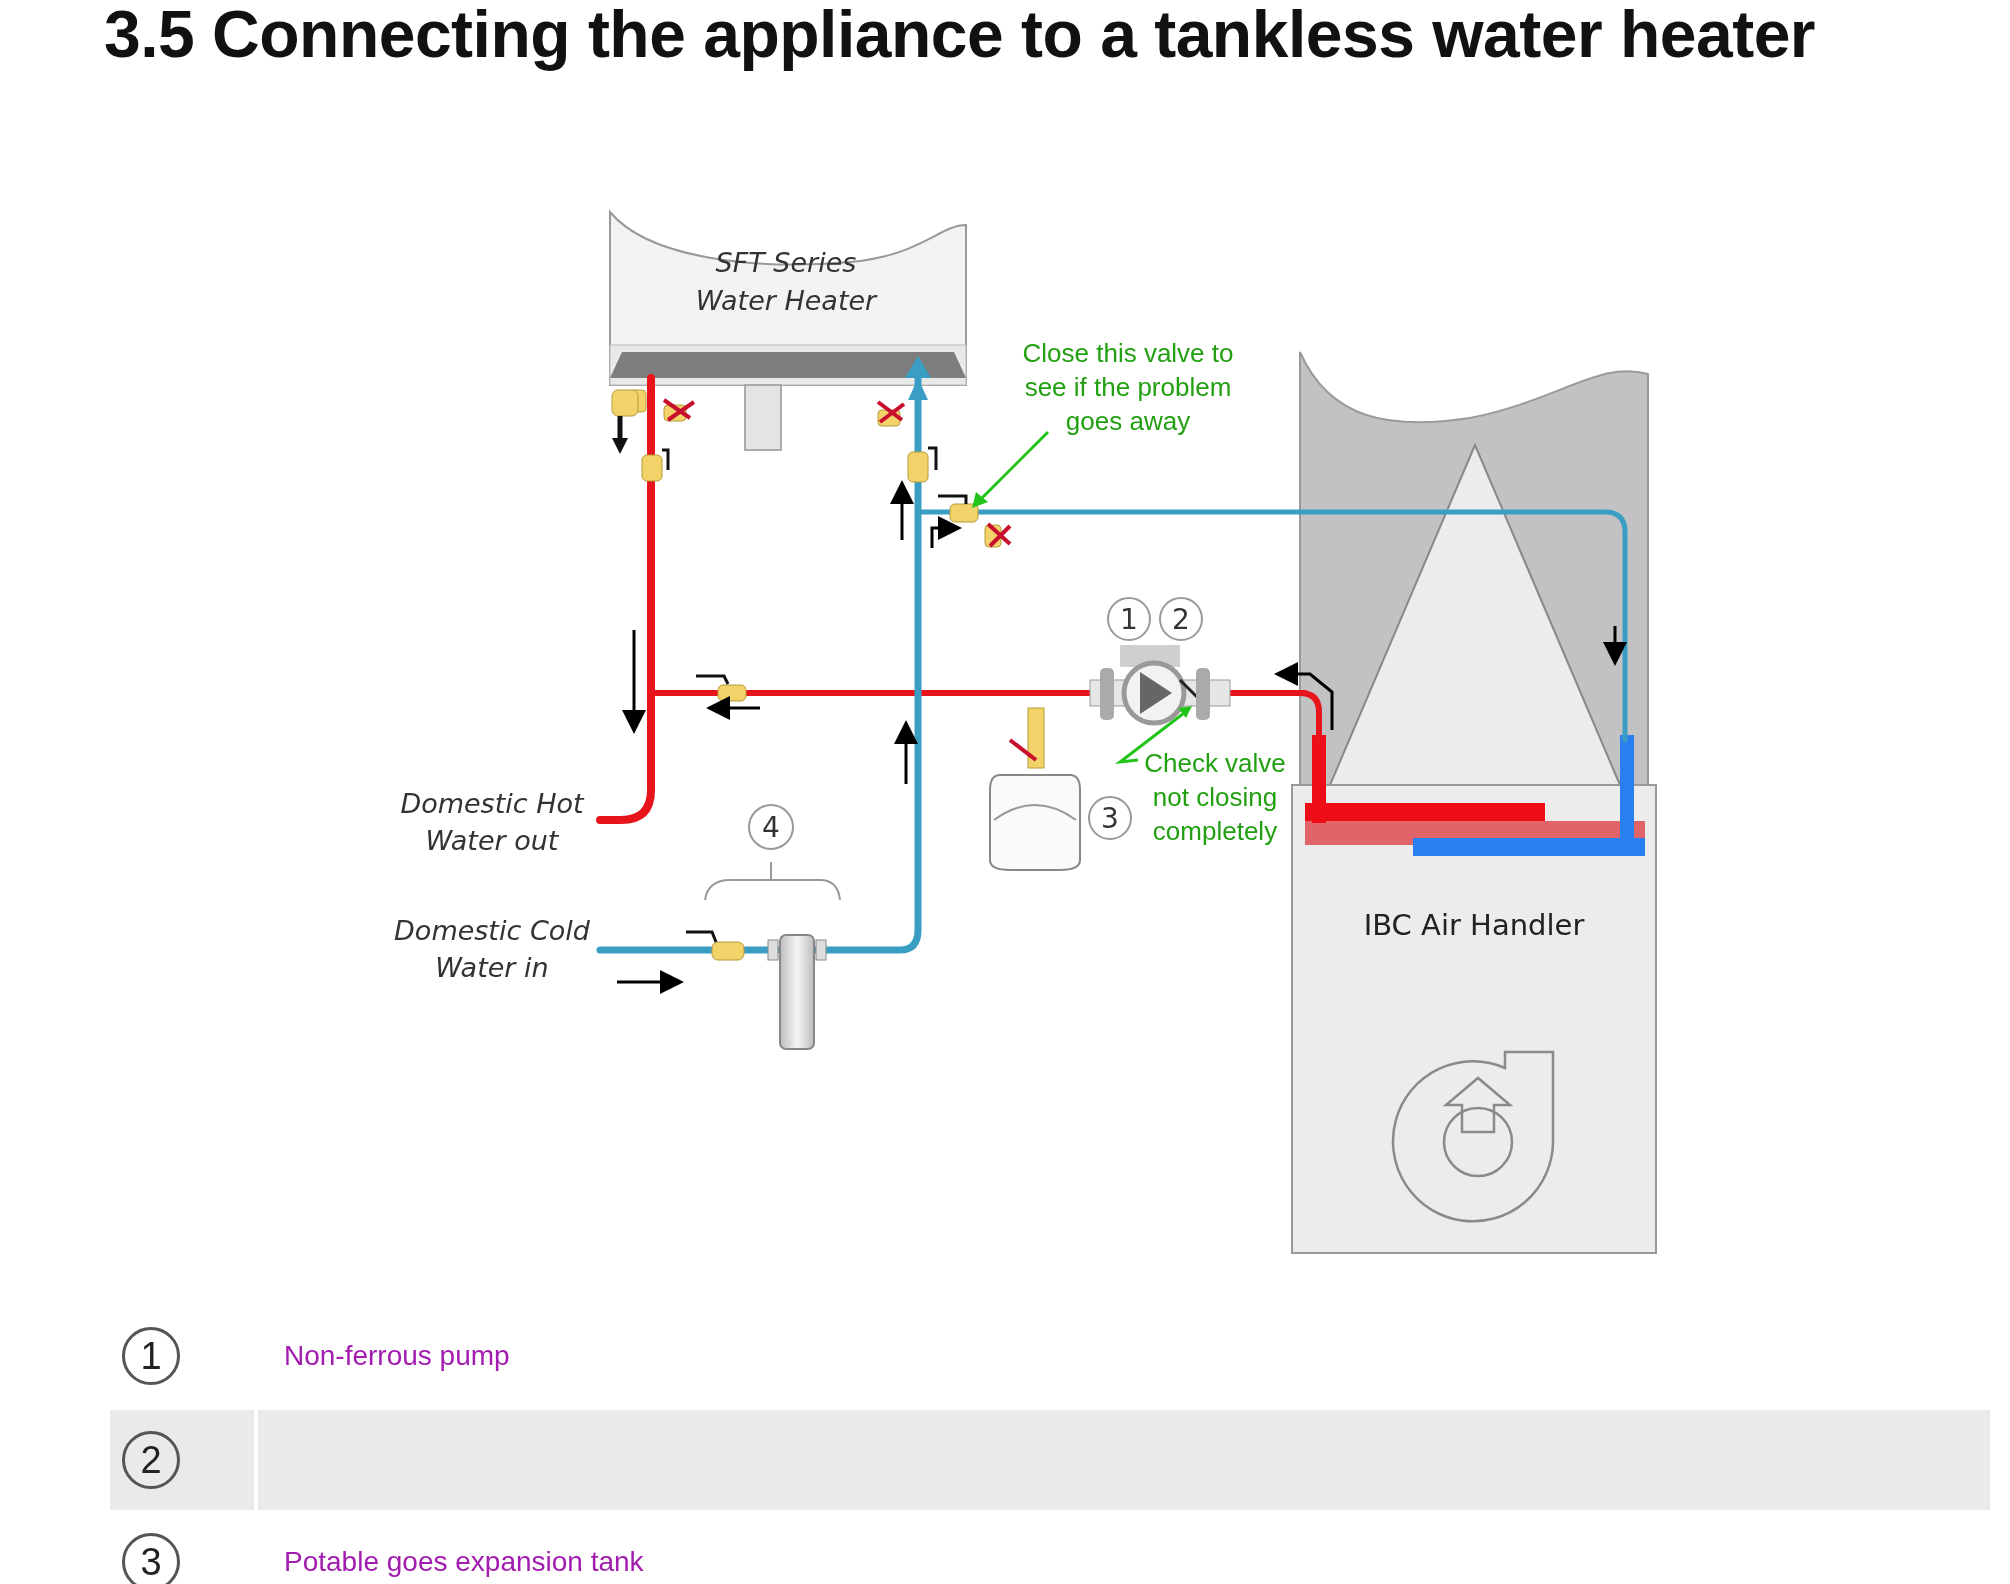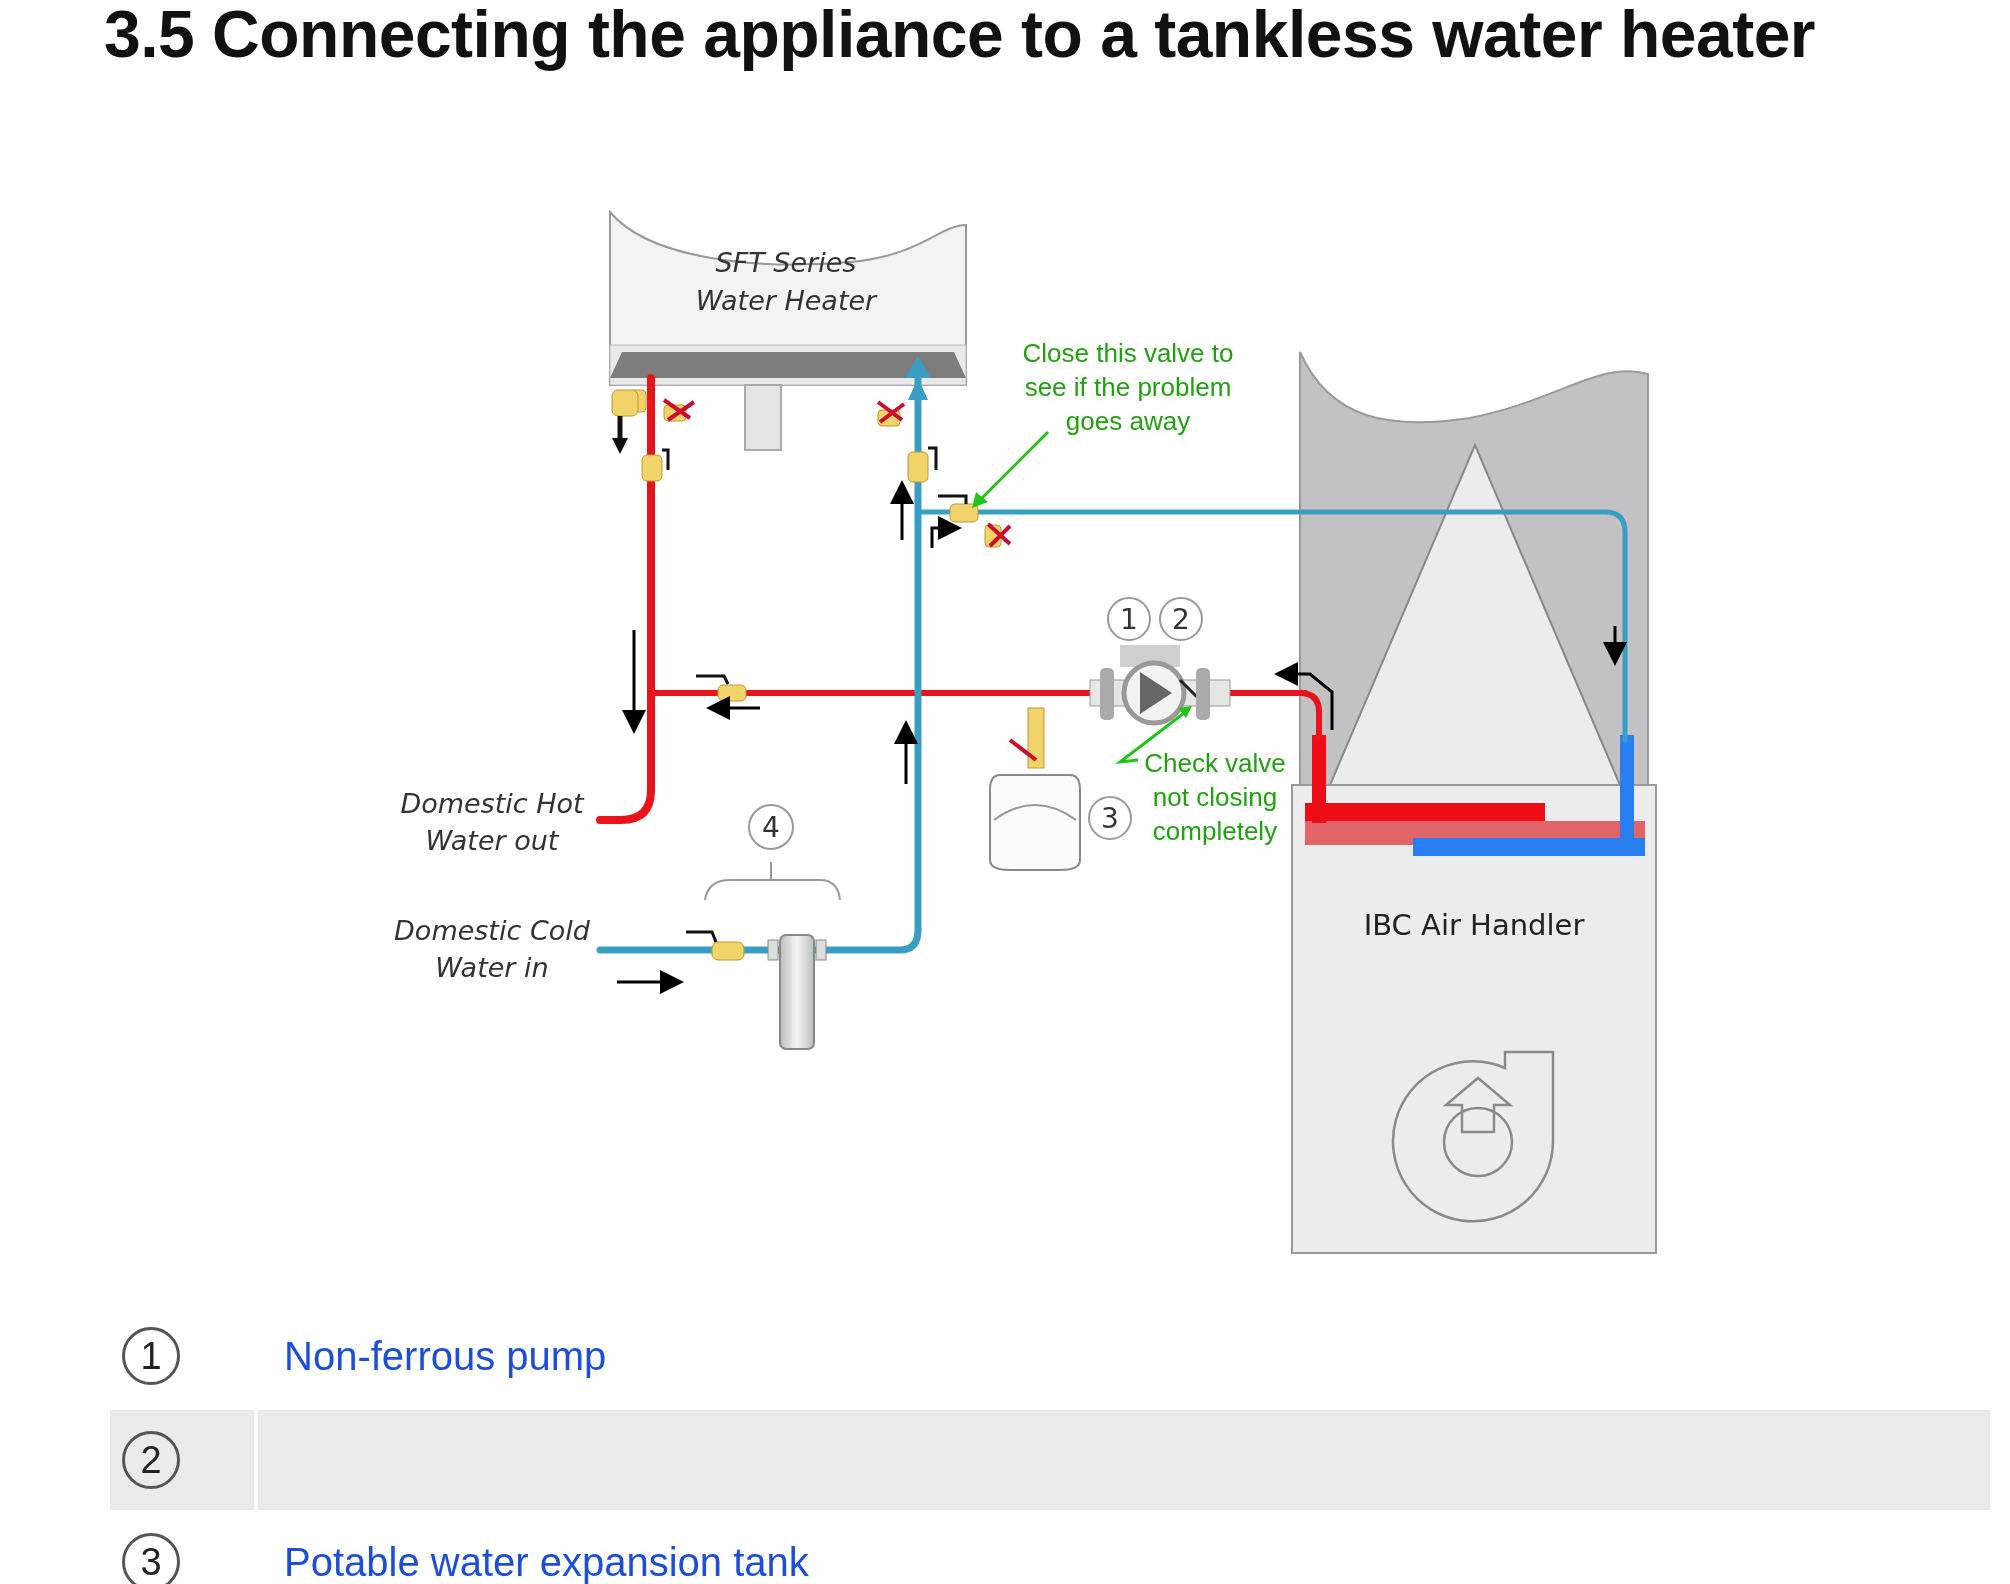--- a/index.html
+++ b/index.html
@@ -8,21 +8,21 @@
   #diagram { position:absolute; left:0; top:0; }
   .dlabel { font-family:"DejaVu Sans", sans-serif; font-style:italic; fill:#333; font-size:27px; }
   .ibc { font-family:"DejaVu Sans", sans-serif; fill:#222; font-size:29px; }
   .green { font-family:"Liberation Sans", sans-serif; fill:#22a012; font-size:26px; }
   .callnum { font-family:"DejaVu Sans", sans-serif; fill:#333; font-size:28px; }
   .legend-row { position:absolute; left:110px; width:1880px; height:100px; display:flex; align-items:center; }
   .legend-row.shaded { background:#e8eaec; }
   .legend-row .numcell { width:148px; height:100%; display:flex; align-items:center; justify-content:flex-start; padding-left:12px; box-sizing:border-box; }
   .legend-row.shaded .numcell { border-right:4px solid #ffffff; }
   .legend-num { width:58px; height:58px; border:3px solid #555; border-radius:50%; display:flex; align-items:center; justify-content:center; font-size:38px; color:#222; box-sizing:border-box; }
-  .legend-text { padding-left:26px; font-size:40px; color:#1d4ed8; }
+  .legend-text { padding-left:26px; font-size:28px; color:#a21caf; }
 </style>
 </head>
 <body>
 
 <div class="title">3.5 Connecting the appliance to a tankless water heater</div>
 
 <svg id="diagram" width="2010" height="1300" viewBox="0 0 2010 1300">
   <defs>
     <marker id="ah" markerWidth="8" markerHeight="8" refX="6" refY="4" orient="auto">
       <path d="M0,0 L8,4 L0,8 Z" fill="#000"></path>
@@ -187,14 +187,14 @@
 </div>
 <div class="legend-row shaded" style="top:1410px;">
   <div class="numcell">
       <div class="legend-num">2</div>
     </div>
 </div>
 <div class="legend-row" style="top:1512px;">
   <div class="numcell">
       <div class="legend-num">3</div>
     </div>
-  <div class="legend-text">Potable water expansion tank</div>
+  <div class="legend-text">Potable goes expansion tank</div>
 </div>
 
 </body></html>

